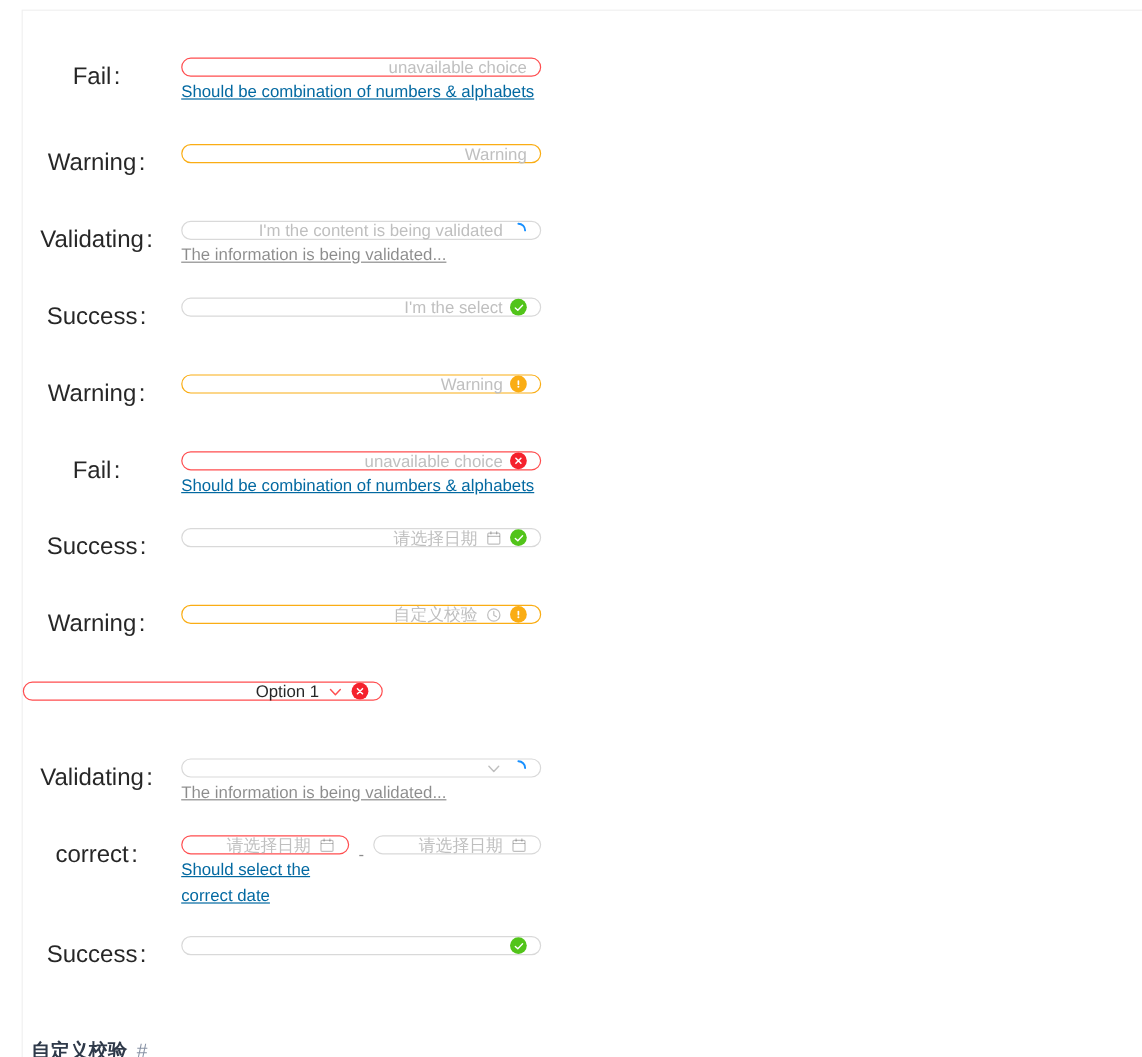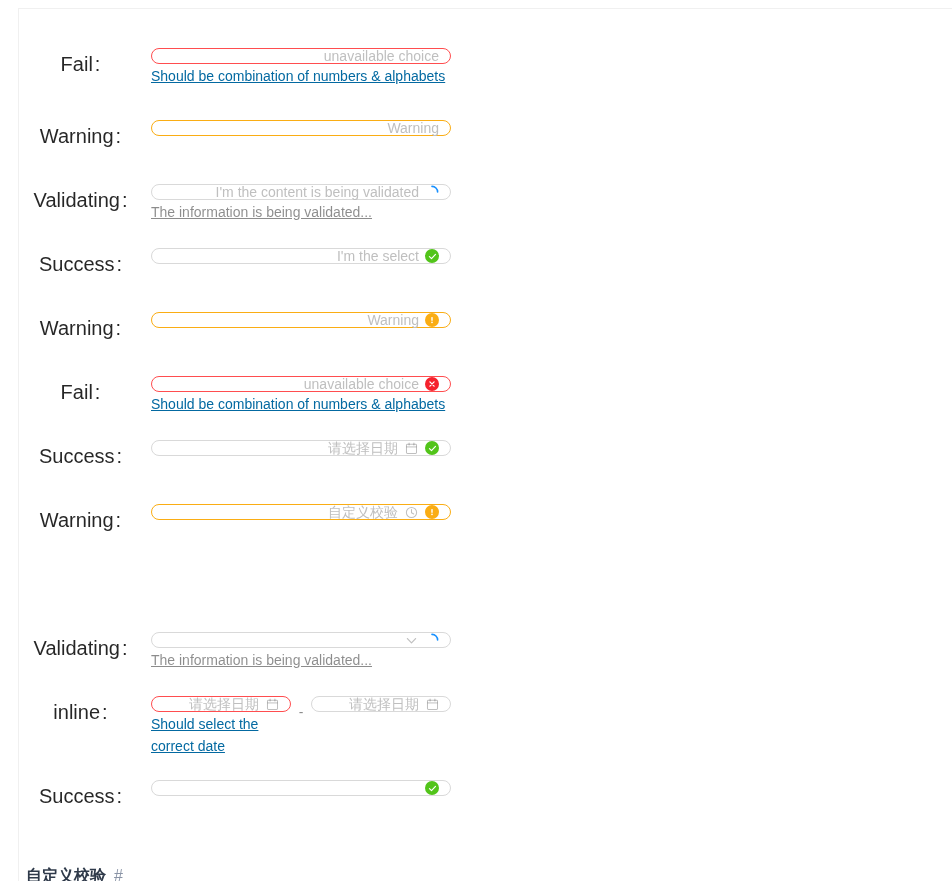--- a/index.html
+++ b/index.html
@@ -304,20 +304,37 @@
                   <rect x="4.3" y="1.9" width="1.4" height="4" rx="0.7" fill="#fff"></rect>
                   <circle cx="5" cy="7.3" r="0.85" fill="#fff"></circle>
                 </svg>
             </span>
           </span>
         </div>
       </div>
     </div>
 
     <div class="row" style="top:559px;">
+      <div class="control">
+        <div class="field error">
+          <span class="text">Option 1</span>
+          <span class="suffix">
+            <span class="glyph error-color">
+              <svg width="13" height="13" viewBox="0 0 14 14">
+                  <path d="M2.6 4.9 L7 9.6 L11.4 4.9" fill="none" stroke="currentColor" stroke-width="1.3" stroke-linecap="round" stroke-linejoin="round"></path>
+                </svg>
+            </span>
+            <span class="status-icon icon-error">
+              <svg width="8" height="8" viewBox="0 0 8 8">
+                  <path d="M1.9 1.9 L6.1 6.1 M6.1 1.9 L1.9 6.1" stroke="#fff" stroke-width="1.3" stroke-linecap="round"></path>
+                </svg>
+            </span>
+          </span>
+        </div>
+      </div>
     </div>
 
     <div class="row" style="top:623px;">
       <div class="label"><span>Validating</span><span class="colon">:</span></div>
       <div class="control">
         <div class="field">
           <span class="text"></span>
           <span class="suffix">
             <span class="glyph">
               <svg width="13" height="13" viewBox="0 0 14 14">
@@ -329,21 +346,21 @@
                   <path d="M7 1.4 A5.6 5.6 0 0 1 12.6 7" fill="none" stroke="#1890ff" stroke-width="1.6" stroke-linecap="round"></path>
                 </svg>
             </span>
           </span>
         </div>
         <div class="explain neutral">The information is being validated...</div>
       </div>
     </div>
 
     <div class="row" style="top:687px;">
-      <div class="label"><span>inline</span><span class="colon">:</span></div>
+      <div class="label"><span>correct</span><span class="colon">:</span></div>
       <div class="control inline-wrap">
         <div class="inline-col">
           <div class="field error inline-date">
             <span class="text placeholder">请选择日期</span>
             <span class="suffix">
               <span class="glyph">
                 <svg width="13" height="13" viewBox="0 0 14 14">
                     <rect x="1.6" y="2.4" width="10.8" height="10" rx="1" fill="none" stroke="currentColor" stroke-width="1.1"></rect>
                     <path d="M1.6 5.3 H12.4" stroke="currentColor" stroke-width="1.1"></path>
                     <path d="M4.4 1.2 V3.2 M9.6 1.2 V3.2" stroke="currentColor" stroke-width="1.1" stroke-linecap="round"></path>

